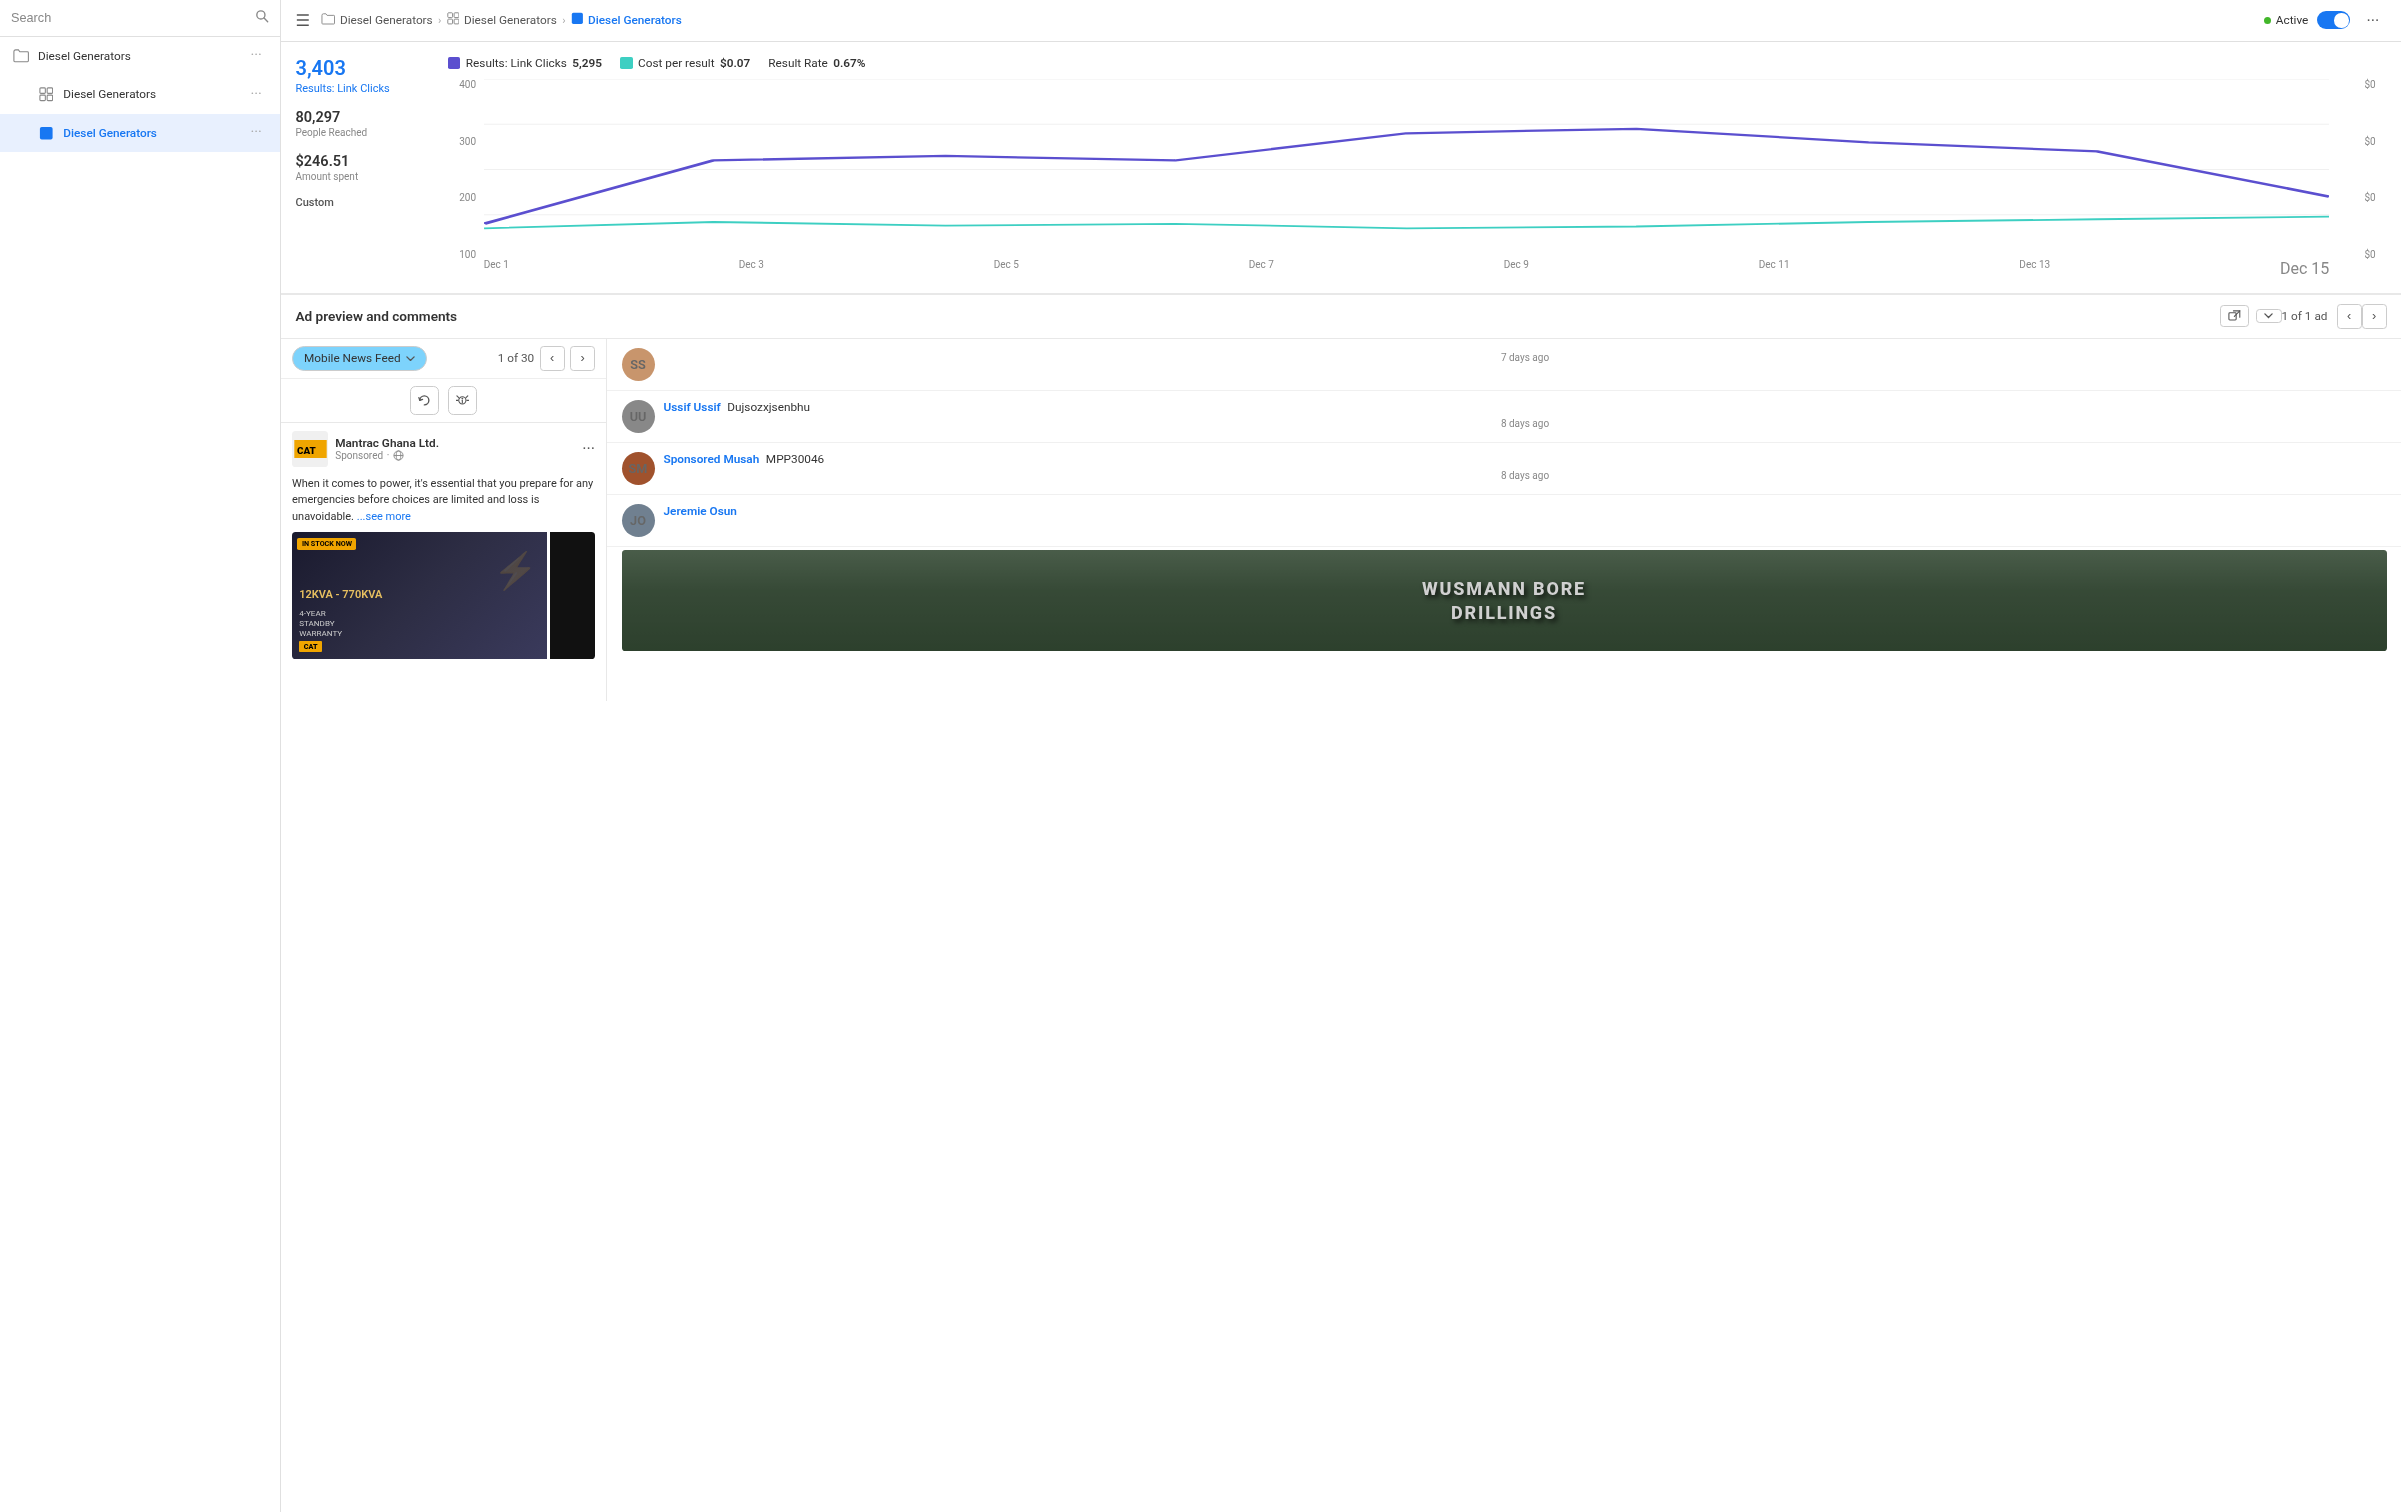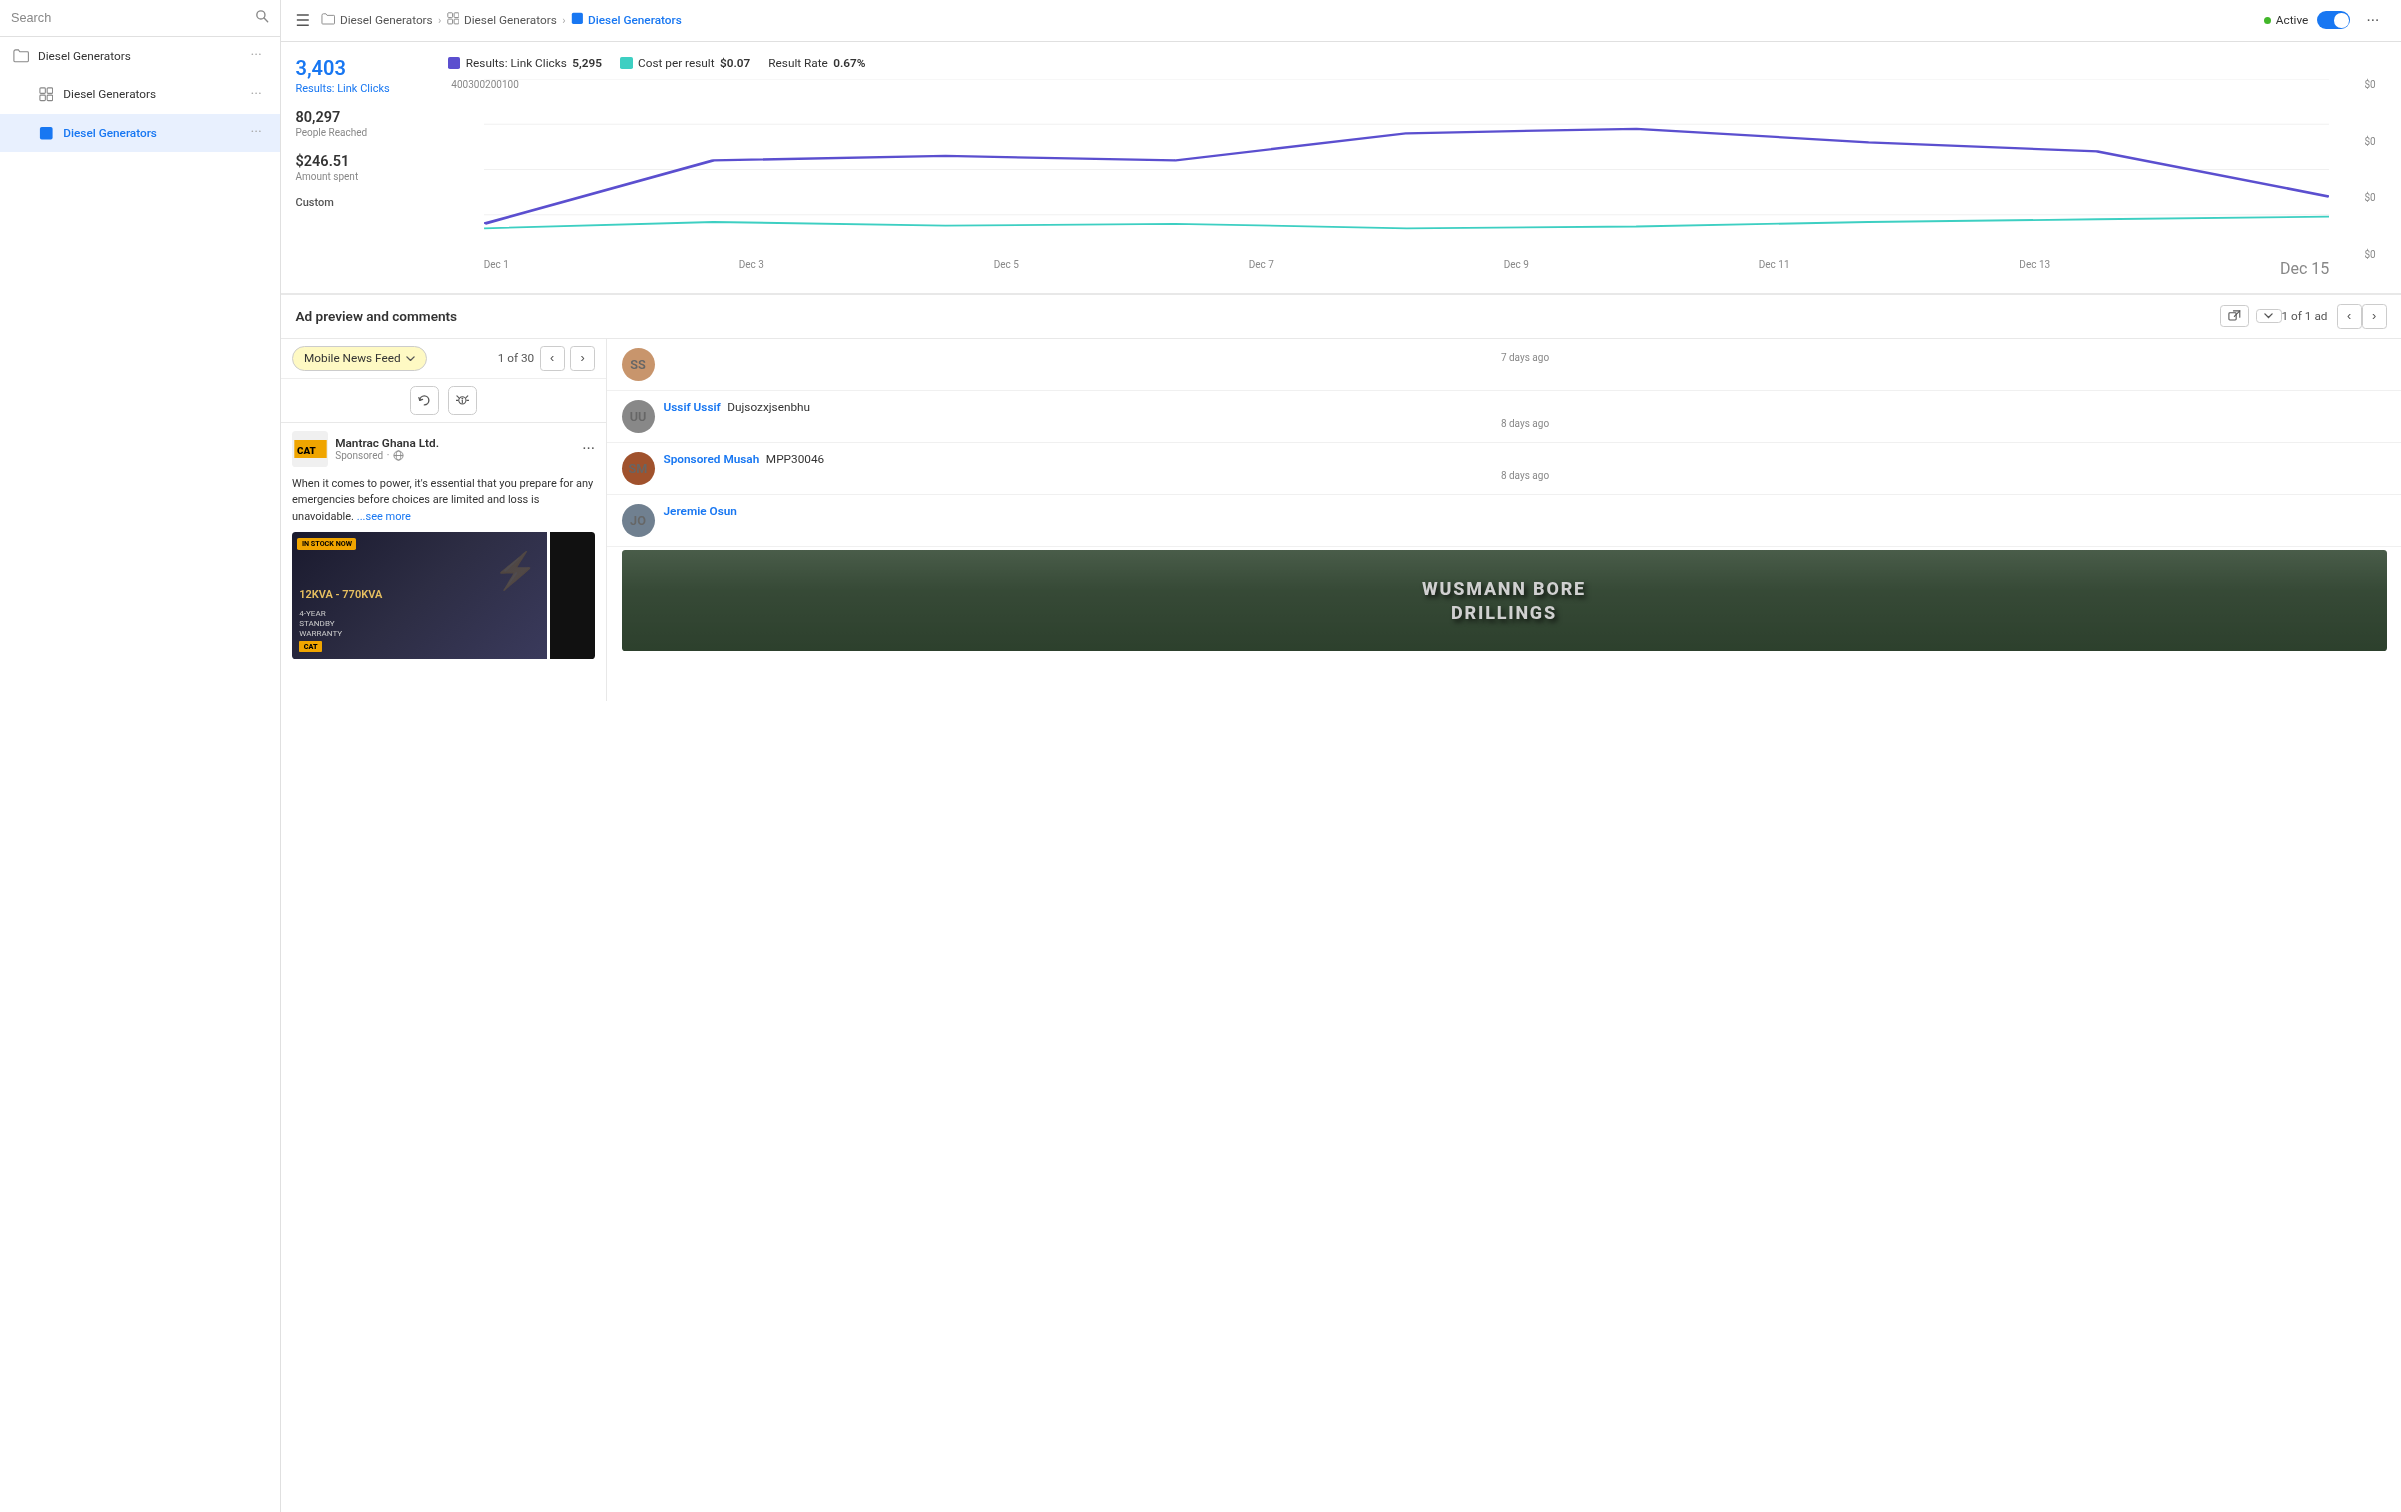--- a/index.html
+++ b/index.html
@@ -64,21 +64,21 @@
     .icon-btn { border: 0.9px solid #ccc; border-radius: 3.6px; padding: 3.6px 7.2px; cursor: pointer; background: #fff; display: flex; align-items: center; gap: 3.6px; font-size: 11.8px; color: #555; }
     .pagination-info { font-size: 11.8px; color: #555; margin-left: auto; }
     .nav-arrow-btn { border: 0.9px solid #ccc; background: #fff; border-radius: 3.6px; width: 25px; height: 25px; display: flex; align-items: center; justify-content: center; cursor: pointer; color: #555; font-size: 12.7px; }
 
     
     .ad-preview-body { display: flex; overflow: hidden; height: 362px; }
     .ad-preview-left { width: 326px; flex-shrink: 0; border-right: 0.9px solid #e8e8e8; overflow-y: auto; }
     .preview-toolbar { display: flex; align-items: center; justify-content: center; gap: 9px; padding: 7.2px; border-bottom: 0.9px solid #e8e8e8; }
     .preview-tool-btn { width: 29px; height: 29px; border: 0.9px solid #ccc; border-radius: 5.4px; display: flex; align-items: center; justify-content: center; cursor: pointer; background: #fff; font-size: 12.7px; }
     .placement-selector { display: flex; align-items: center; padding: 7.2px 11px; gap: 7.2px; border-bottom: 0.9px solid #eee; }
-    .placement-dropdown { display: flex; align-items: center; gap: 5.4px; border: 0.9px solid #ccc; border-radius: 18px; padding: 4.5px 11px; cursor: pointer; background: #fef9c3; font-size: 11.8px; color: #333; }
+    .placement-dropdown { display: flex; align-items: center; gap: 5.4px; border: 0.9px solid #ccc; border-radius: 18px; padding: 4.5px 11px; cursor: pointer; background: #7dd3fc; font-size: 11.8px; color: #333; }
     .placement-count { margin-left: auto; font-size: 11.8px; color: #555; display: flex; align-items: center; gap: 5.4px; }
 
     
     .ad-card { padding: 7.2px 11px; }
     .ad-card-header { display: flex; align-items: center; gap: 7.2px; margin-bottom: 9px; }
     .ad-logo { width: 36px; height: 36px; border-radius: 3.6px; background: #f0f0f0; display: flex; align-items: center; justify-content: center; overflow: hidden; }
     .ad-brand { font-size: 11.8px; font-weight: 600; color: #333; }
     .ad-sponsored { font-size: 10px; color: #888; display: flex; align-items: center; gap: 3.6px; }
     .ad-more { margin-left: auto; color: #555; font-size: 16.3px; cursor: pointer; }
     .ad-body-text { font-size: 11px; color: #333; line-height: 1.5; margin-bottom: 7.2px; }
@@ -233,21 +233,21 @@
         </div>
       </div>
 
       <div class="chart-container">
         <div style="position:absolute; right:0; top:0; bottom:18px; width:45px; display:flex; flex-direction:column; justify-content:space-between; padding:0 3.6px; align-items:flex-end;">
           <span style="font-size:10px;color:#888;">$0</span>
           <span style="font-size:10px;color:#888;">$0</span>
           <span style="font-size:10px;color:#888;">$0</span>
           <span style="font-size:10px;color:#888;">$0</span>
         </div>
-        <div style="position:absolute; left:0; top:0; bottom:18px; width:32px; display:flex; flex-direction:row; justify-content:space-between; padding:0 3.6px; ">
+        <div style="position:absolute; left:0; top:0; bottom:18px; width:32px; display:flex; flex-direction:column; justify-content:space-between; padding:0 3.6px; align-items:flex-end;">
           <span style="font-size:10px;color:#888;">400</span>
           <span style="font-size:10px;color:#888;">300</span>
           <span style="font-size:10px;color:#888;">200</span>
           <span style="font-size:10px;color:#888;">100</span>
         </div>
         <div style="position:absolute; left:36px; right:50px; top:0; bottom:18px;">
           <svg class="chart-svg" viewBox="0 0 700 200" preserveAspectRatio="none" xmlns="http://www.w3.org/2000/svg">
 
             <line x1="0" y1="0" x2="700" y2="0" stroke="#f0f0f0" stroke-width="1"></line>
             <line x1="0" y1="50" x2="700" y2="50" stroke="#f0f0f0" stroke-width="1"></line>

